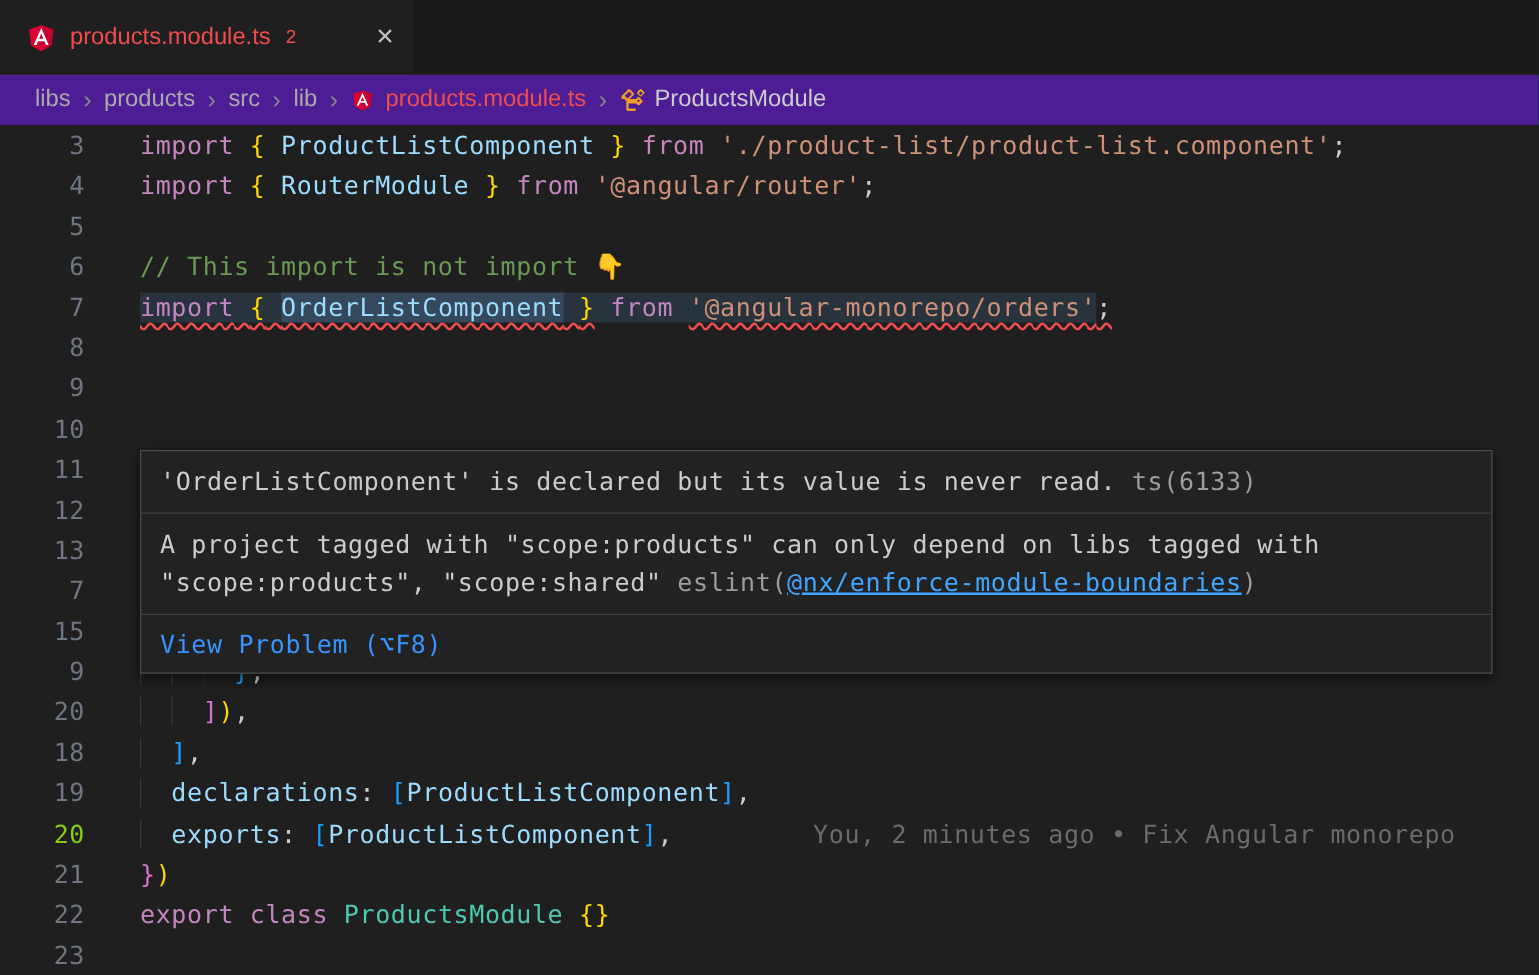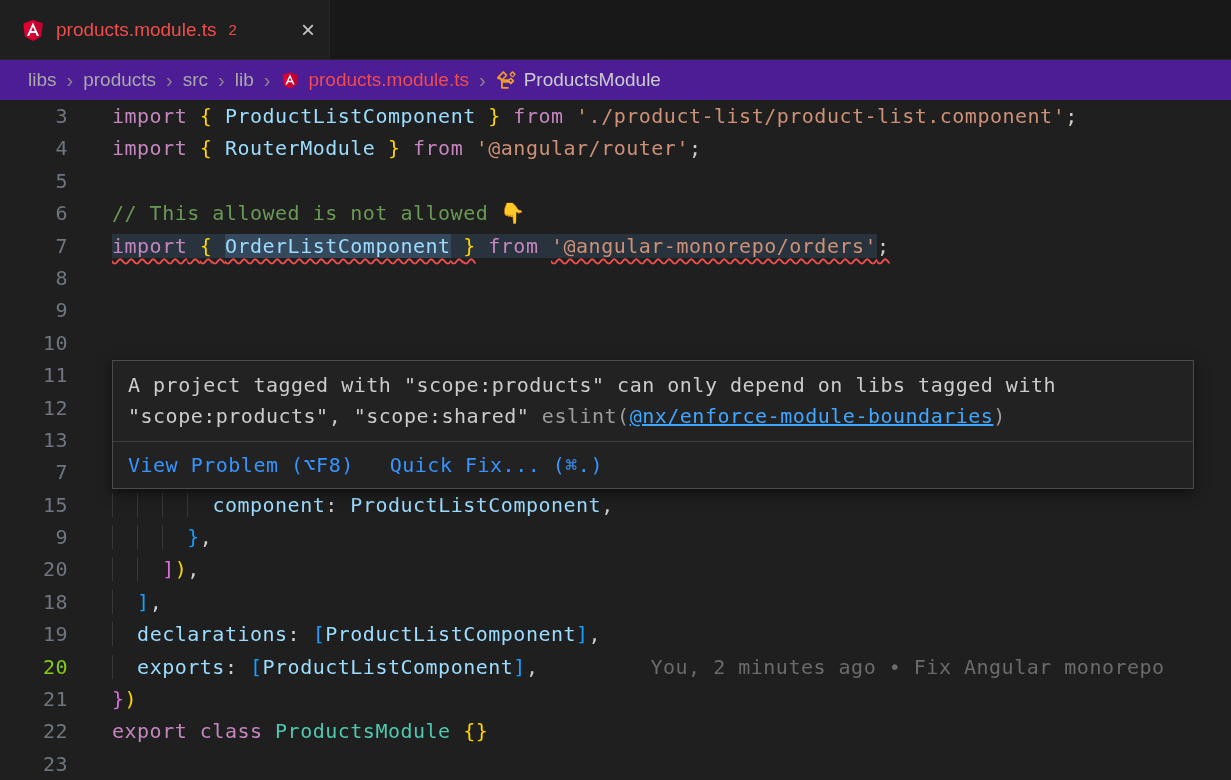--- a/index.html
+++ b/index.html
@@ -106,21 +106,21 @@
     </span>
     <span>ProductsModule</span>
   </span>
 </div>
 
 <div class="editor">
   <div id="code-area">
       <div class="line"><span class="gutter">3</span><span class="code"><span style="color: rgb(197, 134, 192);">import</span><span style="color: rgb(204, 204, 204);"> </span><span style="color: rgb(255, 215, 0);">{</span><span style="color: rgb(204, 204, 204);"> </span><span style="color: rgb(156, 220, 254);">ProductListComponent</span><span style="color: rgb(204, 204, 204);"> </span><span style="color: rgb(255, 215, 0);">}</span><span style="color: rgb(204, 204, 204);"> </span><span style="color: rgb(197, 134, 192);">from</span><span style="color: rgb(204, 204, 204);"> </span><span style="color: rgb(206, 145, 120);">'./product-list/product-list.component'</span><span style="color: rgb(204, 204, 204);">;</span></span></div>
       <div class="line"><span class="gutter">4</span><span class="code"><span style="color: rgb(197, 134, 192);">import</span><span style="color: rgb(204, 204, 204);"> </span><span style="color: rgb(255, 215, 0);">{</span><span style="color: rgb(204, 204, 204);"> </span><span style="color: rgb(156, 220, 254);">RouterModule</span><span style="color: rgb(204, 204, 204);"> </span><span style="color: rgb(255, 215, 0);">}</span><span style="color: rgb(204, 204, 204);"> </span><span style="color: rgb(197, 134, 192);">from</span><span style="color: rgb(204, 204, 204);"> </span><span style="color: rgb(206, 145, 120);">'@angular/router'</span><span style="color: rgb(204, 204, 204);">;</span></span></div>
       <div class="line"><span class="gutter">5</span><span class="code"></span></div>
-      <div class="line"><span class="gutter">6</span><span class="code"><span style="color: rgb(106, 153, 85);">// This allowed is not allowed </span><span style="color: rgb(204, 204, 204);">👇</span></span></div>
+      <div class="line"><span class="gutter">6</span><span class="code"><span style="color: rgb(106, 153, 85);">// This import is not import </span><span style="color: rgb(204, 204, 204);">👇</span></span></div>
       <div class="line"><span class="gutter">7</span><span class="code"><span class="wavy sel" style="color: rgb(197, 134, 192);">import</span><span class="wavy sel" style="color: rgb(204, 204, 204);"> </span><span class="wavy sel" style="color: rgb(255, 215, 0);">{</span><span class="wavy sel" style="color: rgb(204, 204, 204);"> </span><span class="wavy sel word-hl" style="color: rgb(156, 220, 254);">OrderListComponent</span><span class="wavy sel" style="color: rgb(204, 204, 204);"> </span><span class="wavy sel" style="color: rgb(255, 215, 0);">}</span><span class="sel" style="color: rgb(204, 204, 204);"> </span><span class="sel" style="color: rgb(197, 134, 192);">from</span><span class="sel" style="color: rgb(204, 204, 204);"> </span><span class="wavy sel" style="color: rgb(206, 145, 120);">'@angular-monorepo/orders'</span><span class="wavy" style="color: rgb(204, 204, 204);">;</span></span></div>
       <div class="line"><span class="gutter">8</span><span class="code"></span></div>
       <div class="line"><span class="gutter">9</span><span class="code"></span></div>
       <div class="line"><span class="gutter">10</span><span class="code"></span></div>
       <div class="line"><span class="gutter">11</span><span class="code"></span></div>
       <div class="line"><span class="gutter">12</span><span class="code"></span></div>
       <div class="line"><span class="gutter">13</span><span class="code"></span></div>
       <div class="line"><span class="gutter">7</span><span class="code"></span></div>
       <div class="line"><span class="gutter">15</span><span class="code"><span class="ind">  </span><span class="ind">  </span><span class="ind">  </span><span class="ind">  </span><span style="color: rgb(156, 220, 254);">component</span><span style="color: rgb(204, 204, 204);">: </span><span style="color: rgb(156, 220, 254);">ProductListComponent</span><span style="color: rgb(204, 204, 204);">,</span></span></div>
       <div class="line"><span class="gutter">9</span><span class="code"><span class="ind">  </span><span class="ind">  </span><span class="ind">  </span><span style="color: rgb(23, 159, 255);">}</span><span style="color: rgb(204, 204, 204);">,</span></span></div>
@@ -128,23 +128,25 @@
       <div class="line"><span class="gutter">18</span><span class="code"><span class="ind">  </span><span style="color: rgb(23, 159, 255);">]</span><span style="color: rgb(204, 204, 204);">,</span></span></div>
       <div class="line"><span class="gutter">19</span><span class="code"><span class="ind">  </span><span style="color: rgb(156, 220, 254);">declarations</span><span style="color: rgb(204, 204, 204);">: </span><span style="color: rgb(23, 159, 255);">[</span><span style="color: rgb(156, 220, 254);">ProductListComponent</span><span style="color: rgb(23, 159, 255);">]</span><span style="color: rgb(204, 204, 204);">,</span></span></div>
       <div class="line"><span class="gutter active">20</span><span class="code"><span class="ind">  </span><span style="color: rgb(156, 220, 254);">exports</span><span style="color: rgb(204, 204, 204);">: </span><span style="color: rgb(23, 159, 255);">[</span><span style="color: rgb(156, 220, 254);">ProductListComponent</span><span style="color: rgb(23, 159, 255);">]</span><span style="color: rgb(204, 204, 204);">,</span></span><span class="blame">You, 2 minutes ago • Fix Angular monorepo</span></div>
       <div class="line"><span class="gutter">21</span><span class="code"><span style="color: rgb(218, 112, 214);">}</span><span style="color: rgb(255, 215, 0);">)</span></span></div>
       <div class="line"><span class="gutter">22</span><span class="code"><span style="color: rgb(197, 134, 192);">export</span><span style="color: rgb(204, 204, 204);"> </span><span style="color: rgb(197, 134, 192);">class</span><span style="color: rgb(204, 204, 204);"> </span><span style="color: rgb(78, 201, 176);">ProductsModule</span><span style="color: rgb(204, 204, 204);"> </span><span style="color: rgb(255, 215, 0);">{}</span></span></div>
       <div class="line"><span class="gutter">23</span><span class="code"></span></div>
     </div>
 
   <div class="hover-popup">
     <div class="hover-section">
+      <span>'OrderListComponent' is declared but its value is never read. </span><span class="dim">ts(6133)</span>
+    </div>
+    <div class="hover-section">
       <div><span>A project tagged with "scope:products" can only depend on libs tagged with</span></div>
       <div>
         <span>"scope:products", "scope:shared" </span><span class="dim">eslint(</span><span class="hover-link">@nx/enforce-module-boundaries</span><span class="dim">)</span>
       </div>
     </div>
     <div class="hover-actions">
       <span class="action">View Problem (⌥F8)</span>
-      <span class="action">Quick Fix... (⌘.)</span>
     </div>
   </div>
 </div>
 
 </body></html>

